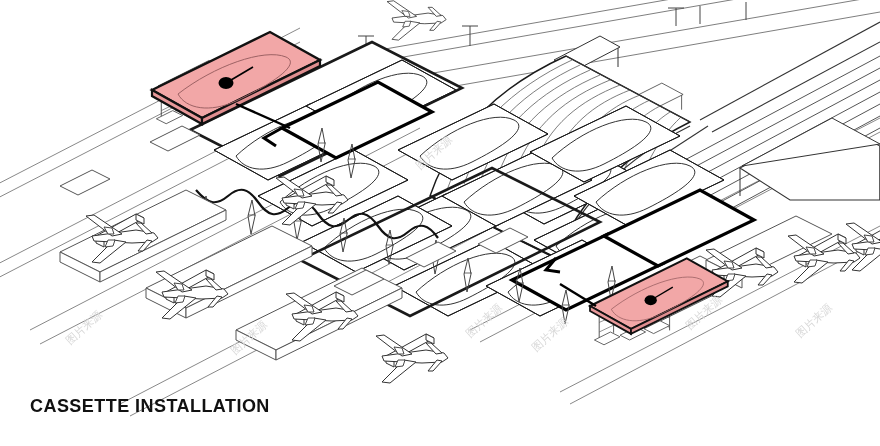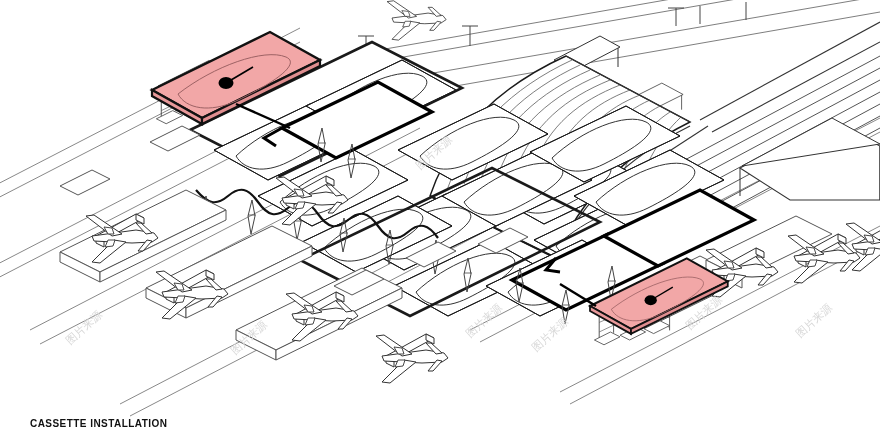--- a/index.html
+++ b/index.html
@@ -2,23 +2,23 @@
 <html><head>
 <meta charset="utf-8">
 <title>Cassette Installation</title>
 <style>
   html,body{margin:0;padding:0;background:#ffffff;}
   body{width:880px;height:446px;overflow:hidden;
        font-family:"Liberation Sans","DejaVu Sans",sans-serif;
        position:relative;}
   #stage{position:absolute;left:0;top:0;width:880px;height:446px;background:#fff;}
   #stage svg{display:block;width:880px;height:446px;}
-  .caption{position:absolute;left:30px;top:418px;
+  .caption{position:absolute;left:30px;top:396px;
            font-family:"Liberation Sans","DejaVu Sans",sans-serif;
-           font-size:10px;font-weight:bold;letter-spacing:.45px;
+           font-size:18px;font-weight:bold;letter-spacing:.45px;
            color:#111;white-space:nowrap;}
   .wm{font-family:"DejaVu Sans",sans-serif;font-size:11px;fill:#d8d8d8;}
 </style>
 </head>
 <body>
 
 <div id="stage">
 <svg viewBox="0 0 880 446" xmlns="http://www.w3.org/2000/svg">
 
   <defs>

